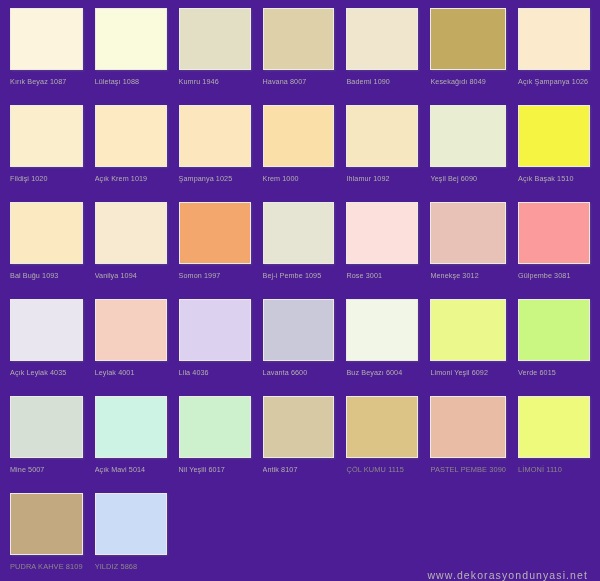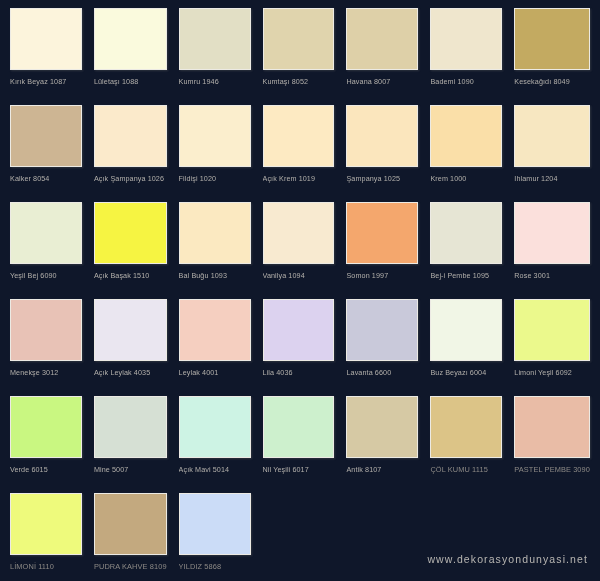--- a/index.html
+++ b/index.html
@@ -11,21 +11,21 @@
     width: 600px;
     height: 581px;
     font-family: "Liberation Sans", sans-serif;
     position: relative;
     overflow: hidden;
   }
   #palette-page {
     width: 600px;
     height: 581px;
     position: relative;
-    background: #0f172a;
+    background: #4c1d95;
     box-sizing: border-box;
   }
   .swatch-grid {
     display: grid;
     grid-template-columns: repeat(7, 1fr);
     grid-auto-rows: 97px;
     width: 600px;
     padding: 6px 4px 0 4px;
     box-sizing: border-box;
     column-gap: 0px;
@@ -54,21 +54,21 @@
     overflow: hidden;
     text-overflow: clip;
   }
   .swatch-cell.emphasis .swatch-label {
     color: #8d8a86;
     font-size: 7.4px;
   }
   .watermark {
     position: absolute;
     right: 12px;
-    bottom: 16px;
+    bottom: 0;
     font-size: 10.5px;
     letter-spacing: 1.1px;
     color: #b8b6b2;
     white-space: nowrap;
   }
 </style>
 </head>
 <body>
 
 <div id="palette-page">
@@ -80,40 +80,32 @@
       </div>
       <div class="swatch-cell">
         <div class="swatch-chip" style="background-color: rgb(250, 250, 221);"></div>
         <div class="swatch-label">Lületaşı 1088</div>
       </div>
       <div class="swatch-cell">
         <div class="swatch-chip" style="background-color: rgb(226, 223, 197);"></div>
         <div class="swatch-label">Kumru 1946</div>
       </div>
       <div class="swatch-cell">
-        <div class="swatch-chip" style="background-color: rgb(224, 212, 173);"></div>
-        <div class="swatch-label">Kumtaşı 8052</div>
-      </div>
-      <div class="swatch-cell">
         <div class="swatch-chip" style="background-color: rgb(222, 208, 168);"></div>
         <div class="swatch-label">Havana 8007</div>
       </div>
       <div class="swatch-cell">
         <div class="swatch-chip" style="background-color: rgb(239, 230, 205);"></div>
         <div class="swatch-label">Bademi 1090</div>
       </div>
       <div class="swatch-cell">
         <div class="swatch-chip" style="background-color: rgb(195, 170, 97);"></div>
         <div class="swatch-label">Kesekağıdı 8049</div>
       </div>
       <div class="swatch-cell">
-        <div class="swatch-chip" style="background-color: rgb(205, 181, 147);"></div>
-        <div class="swatch-label">Kalker 8054</div>
-      </div>
-      <div class="swatch-cell">
         <div class="swatch-chip" style="background-color: rgb(251, 234, 203);"></div>
         <div class="swatch-label">Açık Şampanya 1026</div>
       </div>
       <div class="swatch-cell">
         <div class="swatch-chip" style="background-color: rgb(251, 238, 205);"></div>
         <div class="swatch-label">Fildişi 1020</div>
       </div>
       <div class="swatch-cell">
         <div class="swatch-chip" style="background-color: rgb(253, 234, 194);"></div>
         <div class="swatch-label">Açık Krem 1019</div>
@@ -121,21 +113,21 @@
       <div class="swatch-cell">
         <div class="swatch-chip" style="background-color: rgb(251, 230, 189);"></div>
         <div class="swatch-label">Şampanya 1025</div>
       </div>
       <div class="swatch-cell">
         <div class="swatch-chip" style="background-color: rgb(250, 223, 168);"></div>
         <div class="swatch-label">Krem 1000</div>
       </div>
       <div class="swatch-cell">
         <div class="swatch-chip" style="background-color: rgb(247, 231, 193);"></div>
-        <div class="swatch-label">Ihlamur 1204</div>
+        <div class="swatch-label">Ihlamur 1092</div>
       </div>
       <div class="swatch-cell">
         <div class="swatch-chip" style="background-color: rgb(233, 238, 211);"></div>
         <div class="swatch-label">Yeşil Bej 6090</div>
       </div>
       <div class="swatch-cell">
         <div class="swatch-chip" style="background-color: rgb(246, 244, 66);"></div>
         <div class="swatch-label">Açık Başak 1510</div>
       </div>
       <div class="swatch-cell">
@@ -156,20 +148,24 @@
       </div>
       <div class="swatch-cell">
         <div class="swatch-chip" style="background-color: rgb(251, 224, 220);"></div>
         <div class="swatch-label">Rose 3001</div>
       </div>
       <div class="swatch-cell">
         <div class="swatch-chip" style="background-color: rgb(232, 194, 182);"></div>
         <div class="swatch-label">Menekşe 3012</div>
       </div>
       <div class="swatch-cell">
+        <div class="swatch-chip" style="background-color: rgb(252, 155, 155);"></div>
+        <div class="swatch-label">Gülpembe 3081</div>
+      </div>
+      <div class="swatch-cell">
         <div class="swatch-chip" style="background-color: rgb(234, 230, 240);"></div>
         <div class="swatch-label">Açık Leylak 4035</div>
       </div>
       <div class="swatch-cell">
         <div class="swatch-chip" style="background-color: rgb(245, 207, 192);"></div>
         <div class="swatch-label">Leylak 4001</div>
       </div>
       <div class="swatch-cell">
         <div class="swatch-chip" style="background-color: rgb(220, 210, 239);"></div>
         <div class="swatch-label">Lila 4036</div>

